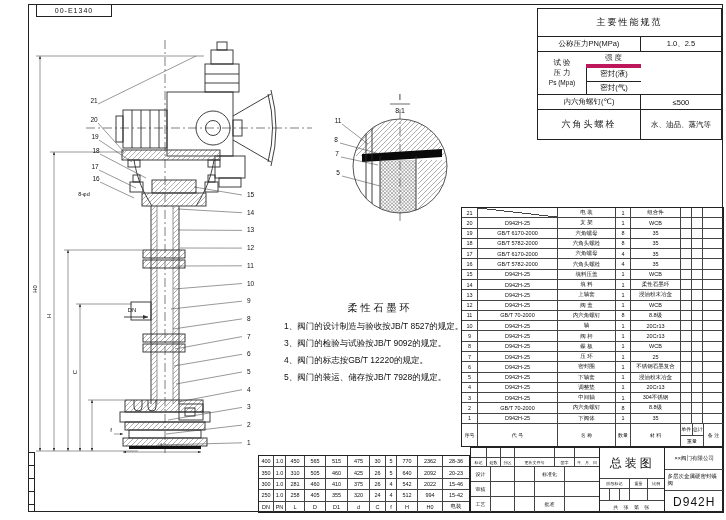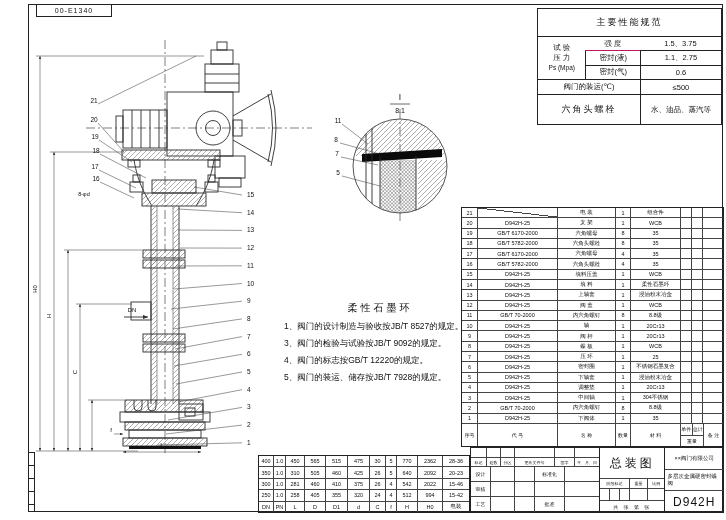--- a/index.html
+++ b/index.html
@@ -253,39 +253,38 @@
     <div>1、阀门的设计制造与验收按JB/T 8527的规定。</div>
     <div>3、阀门的检验与试验按JB/T 9092的规定。</div>
     <div>4、阀门的标志按GB/T 12220的规定。</div>
     <div>5、阀门的装运、储存按JB/T 7928的规定。</div>
   </div>
 
   <div id="spec" class="abs">
     <div class="row">
         <div class="c title" style="width:185px">主要性能规范</div>
       </div>
+    <div class="row" style="height:14px">
+      <div class="c" style="width:103px">公称压力PN(MPa)</div>
+      <div class="c" style="width:82px">1.0、2.5</div>
+    </div>
     <div class="row" style="height:42px">
       <div class="c" style="width:48px;flex-direction:column;justify-content:center;line-height:10px">
         <span>试 验</span>
         <span>压 力</span>
         <span style="font-size:6.5px">Ps (Mpa)</span>
       </div>
       <div style="width:55px;display:flex;flex-direction:column">
-        <div class="c" style="flex:1;border-bottom:1px solid #be185d">强  度</div>
+        <div class="c" style="flex:1;border-bottom:4px solid #be185d">强  度</div>
         <div class="c" style="flex:1;border-bottom:1px solid #222">密封(液)</div>
         <div class="c" style="flex:1">密封(气)</div>
       </div>
-      <div style="width:82px;display:flex;flex-direction:column">
-        <div class="c" style="flex:1;border-bottom:1px solid #222">1.5、3.75</div>
-        <div class="c" style="flex:1;border-bottom:1px solid #222">1.1、2.75</div>
-        <div class="c" style="flex:1">0.6</div>
-      </div>
     </div>
     <div class="row" style="height:14px">
-      <div class="c" style="width:103px">阀门的装运(℃)</div>
+      <div class="c" style="width:103px">内六角螺钉(℃)</div>
       <div class="c" style="width:82px">≤500</div>
     </div>
     <div class="row" style="height:29px">
       <div class="c" style="width:103px;font-size:9px;letter-spacing:2px">六角头螺栓</div>
       <div class="c" style="width:82px">水、油品、蒸汽等</div>
     </div>
   </div>
 
   <div id="parts" class="abs">
     <div class="pbody">

